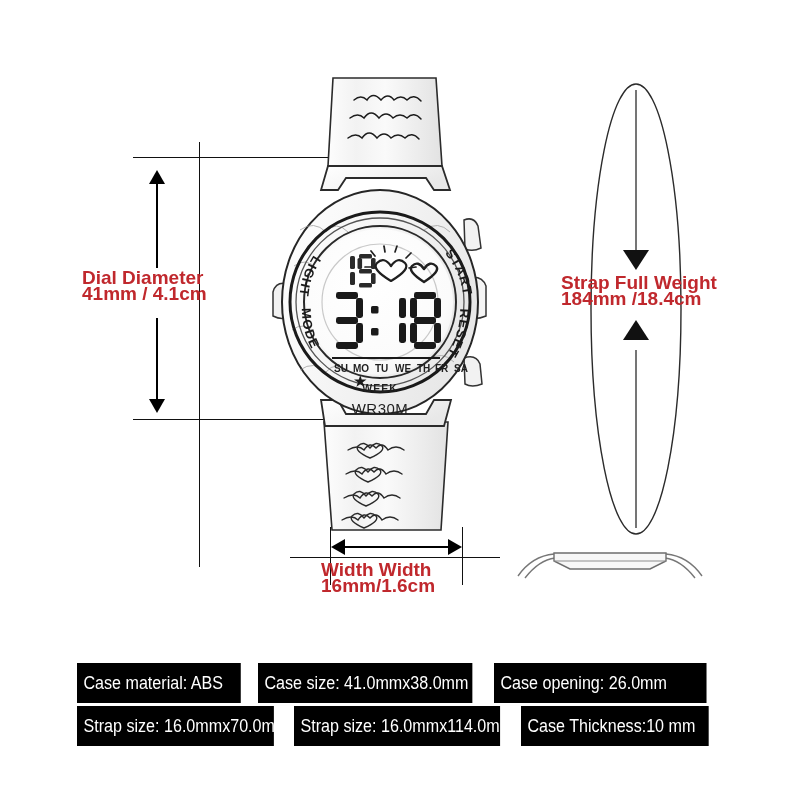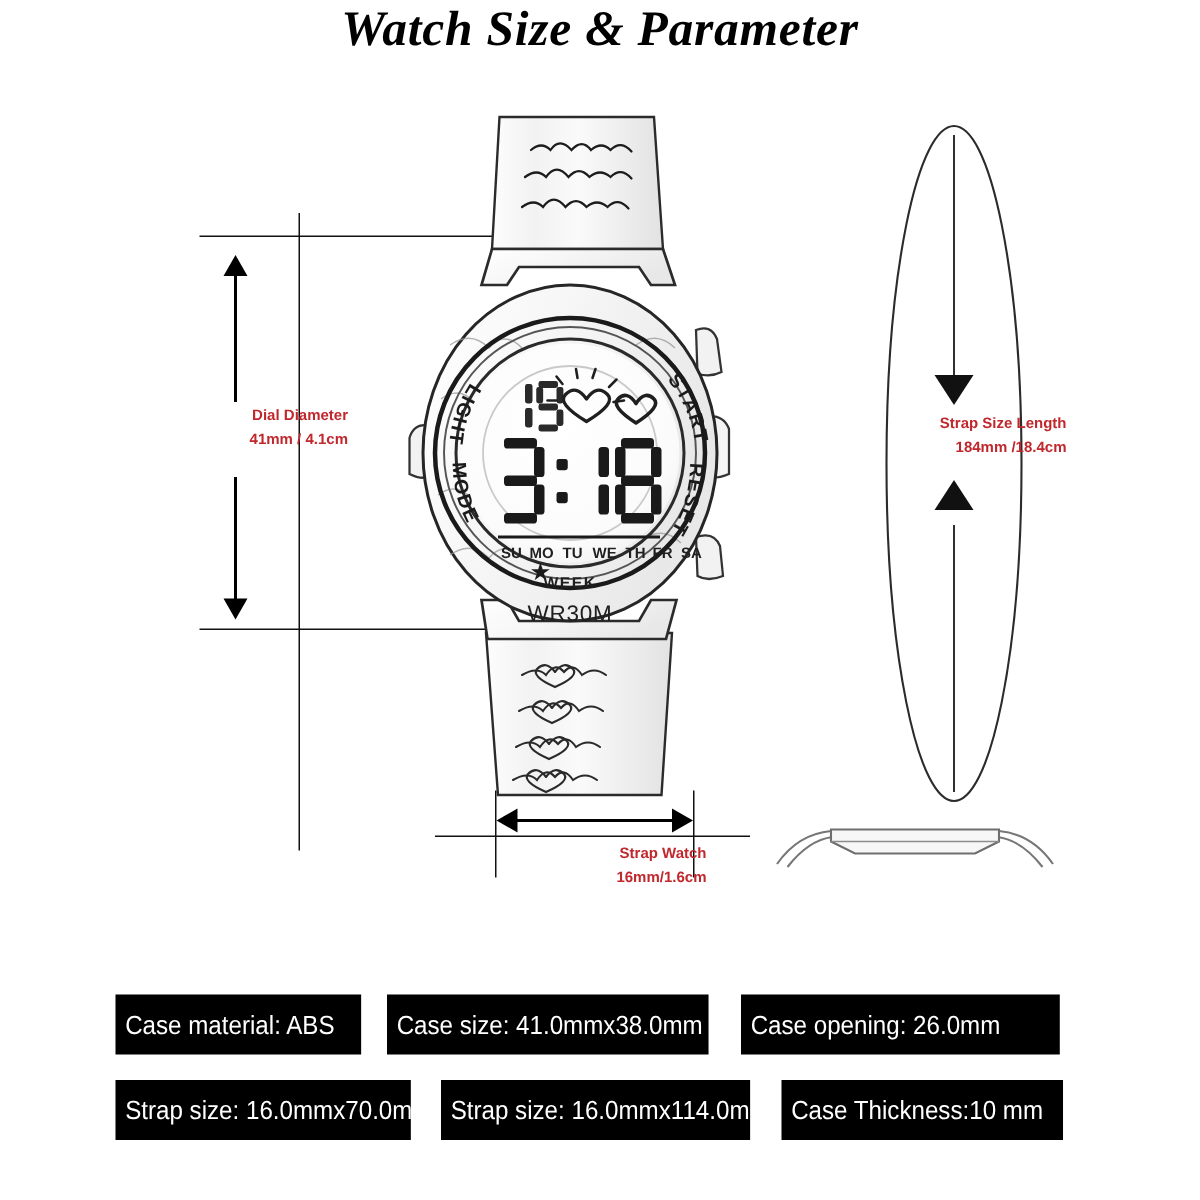--- a/index.html
+++ b/index.html
@@ -23,21 +23,21 @@
   }
 
   
   .gl{position:absolute;background:#111;}
   .vline{width:1.3px;}
   .hline{height:1.3px;}
 
   
   .lbl{
     position:absolute;color:#c0282d;font-weight:bold;
-    font-size:10px;line-height:16px;text-align:right;
+    font-size:19px;line-height:16px;text-align:left;
     white-space:nowrap;
   }
 
   
   .arrowwrap{position:absolute;}
   .vstem{position:absolute;width:2.6px;background:#000;left:50%;margin-left:-1.3px;}
   .vhead{
     position:absolute;left:50%;margin-left:-8px;width:0;height:0;
     border-left:8px solid transparent;border-right:8px solid transparent;
   }
@@ -62,39 +62,38 @@
   
   .loop{position:absolute;left:548px;top:78px;width:176px;height:462px;}
 
   
   .profile{position:absolute;left:515px;top:540px;width:190px;height:40px;}
 
   
   .spec{
     position:absolute;left:77px;top:663px;width:648px;
   }
-  .srow{display:flex;margin-bottom:17px;height:40px;}
+  .srow{display:flex;margin-bottom:3px;height:40px;}
   .cell{
     background:#000;color:#fff;
     display:flex;align-items:center;
     padding:0 7px;margin-right:3px;
     font-size:17.5px;font-weight:500;
     font-family:"Liberation Sans",sans-serif;
     transform:scaleX(.92);transform-origin:left center;
     white-space:nowrap;overflow:hidden;
     box-sizing:border-box;
   }
   .cell:last-child{margin-right:0;}
 </style>
 </head>
 <body>
 
 <div id="stage">
 
-  <div class="title">Watch Size &amp; Parameter</div>
 
   <div class="gl hline" style="left:133px;top:157px;width:200px;"></div>
   <div class="gl hline" style="left:133px;top:419px;width:200px;"></div>
   <div class="gl vline" style="left:199px;top:142px;height:425px;"></div>
 
   <div class="arrowwrap" style="left:140px;top:170px;width:34px;height:98px;">
     <div class="vhead up"></div>
     <div class="vstem" style="top:12px;height:86px;"></div>
   </div>
   <div class="arrowwrap" style="left:140px;top:318px;width:34px;height:95px;">
@@ -264,36 +263,36 @@
       <ellipse cx="88" cy="231" rx="45" ry="225" fill="none" stroke="#2b2b2b" stroke-width="1.4"></ellipse>
       <line x1="88" y1="12" x2="88" y2="190" stroke="#2b2b2b" stroke-width="1.3"></line>
       <line x1="88" y1="272" x2="88" y2="450" stroke="#2b2b2b" stroke-width="1.3"></line>
     </svg>
   </div>
 
   <div class="solidtri down" style="left:623px;top:250px;"></div>
   <div class="solidtri up" style="left:623px;top:320px;"></div>
 
   <div class="lbl" style="left:561px;top:275px;width:150px;">
-    <div>Strap Size Length</div>
+    <div>Strap Full Weight</div>
     <div class="l2">184mm /18.4cm</div>
   </div>
 
   <div class="gl vline" style="left:330px;top:527px;height:58px;"></div>
   <div class="gl vline" style="left:462px;top:527px;height:58px;"></div>
   <div class="gl hline" style="left:290px;top:557px;width:210px;"></div>
 
   <div class="arrowwrap" style="left:331px;top:537px;width:131px;height:20px;">
     <div class="hhead left"></div>
     <div class="hstem" style="left:12px;width:107px;"></div>
     <div class="hhead right"></div>
   </div>
 
   <div class="lbl" style="left:321px;top:562px;width:150px;">
-    <div>Strap Watch</div>
+    <div>Width Width</div>
     <div class="l2">16mm/1.6cm</div>
   </div>
 
   <div class="profile">
     <svg width="190" height="40" viewBox="0 0 190 40" xmlns="http://www.w3.org/2000/svg">
 
       <path d="M3 36 q14 -20 36 -22" fill="none" stroke="#777" stroke-width="1.4"></path>
       <path d="M10 38 q14 -18 30 -20" fill="none" stroke="#777" stroke-width="1.4"></path>
 
       <path d="M151 14 q22 2 36 22" fill="none" stroke="#777" stroke-width="1.4"></path>

